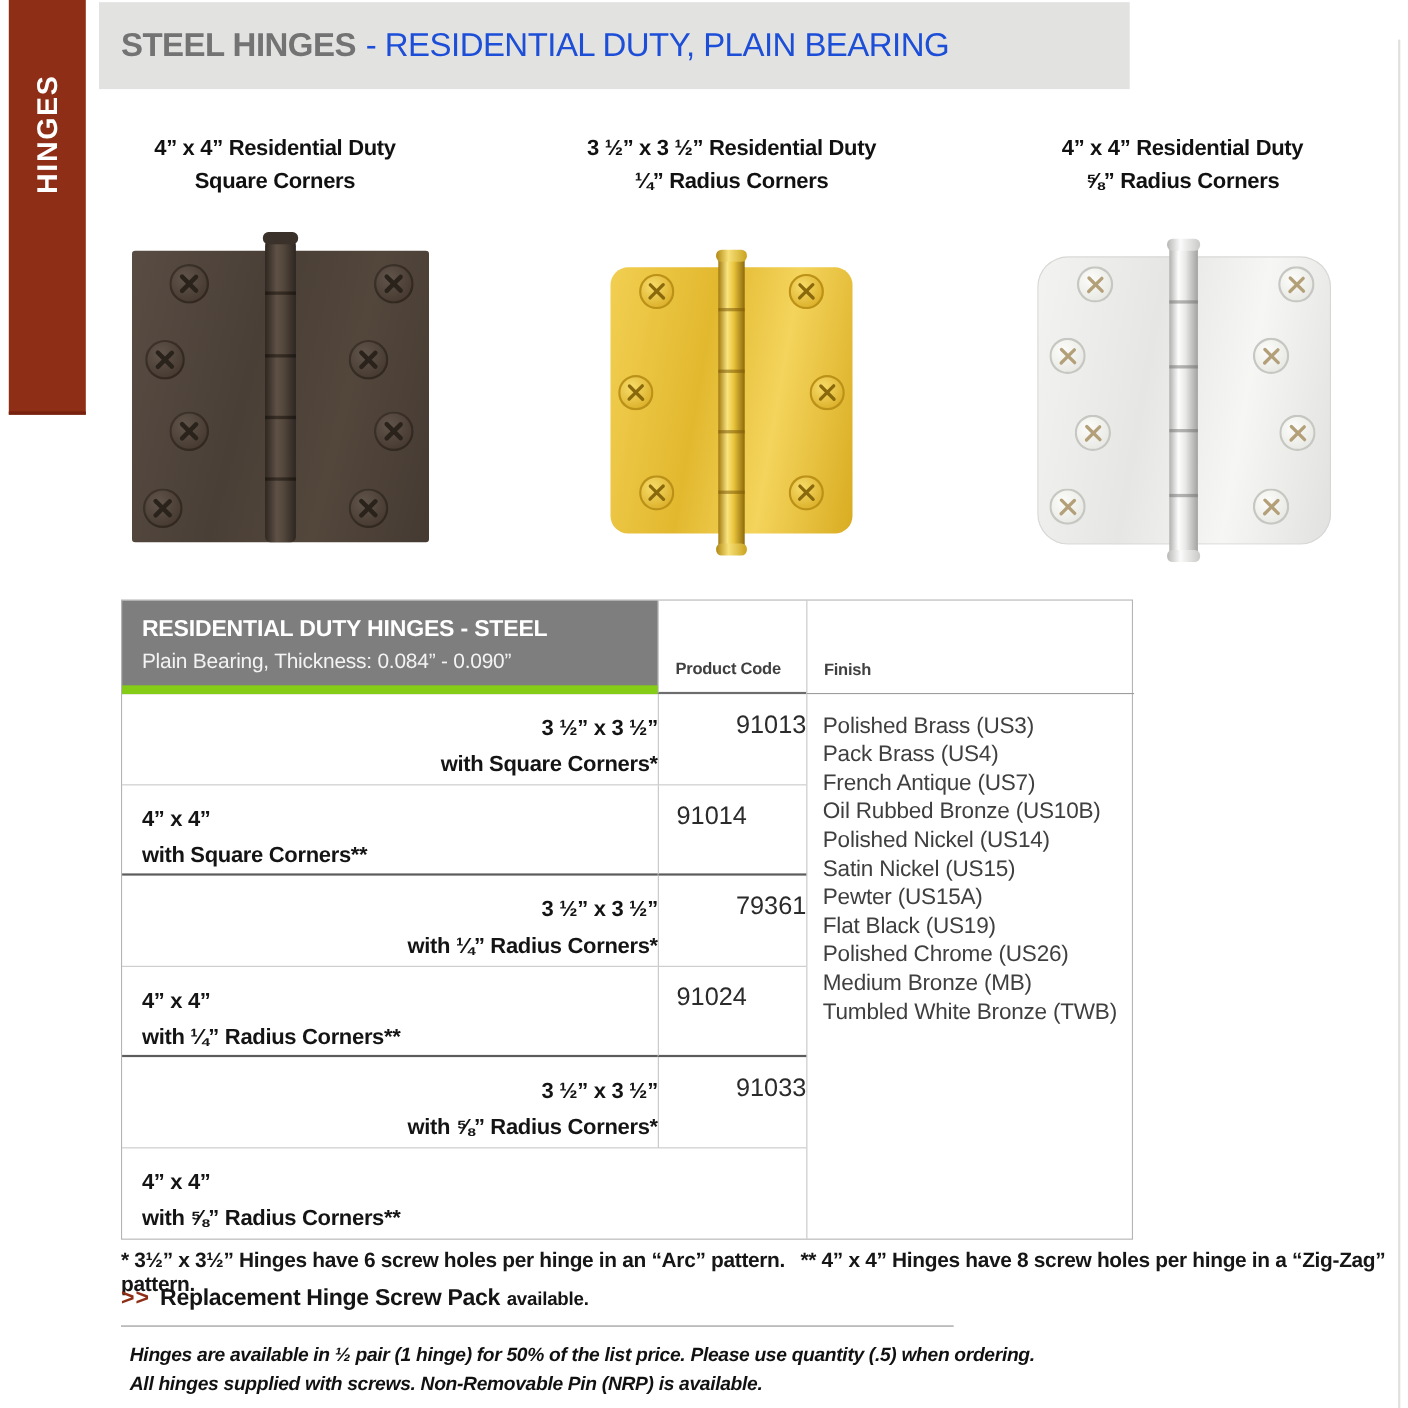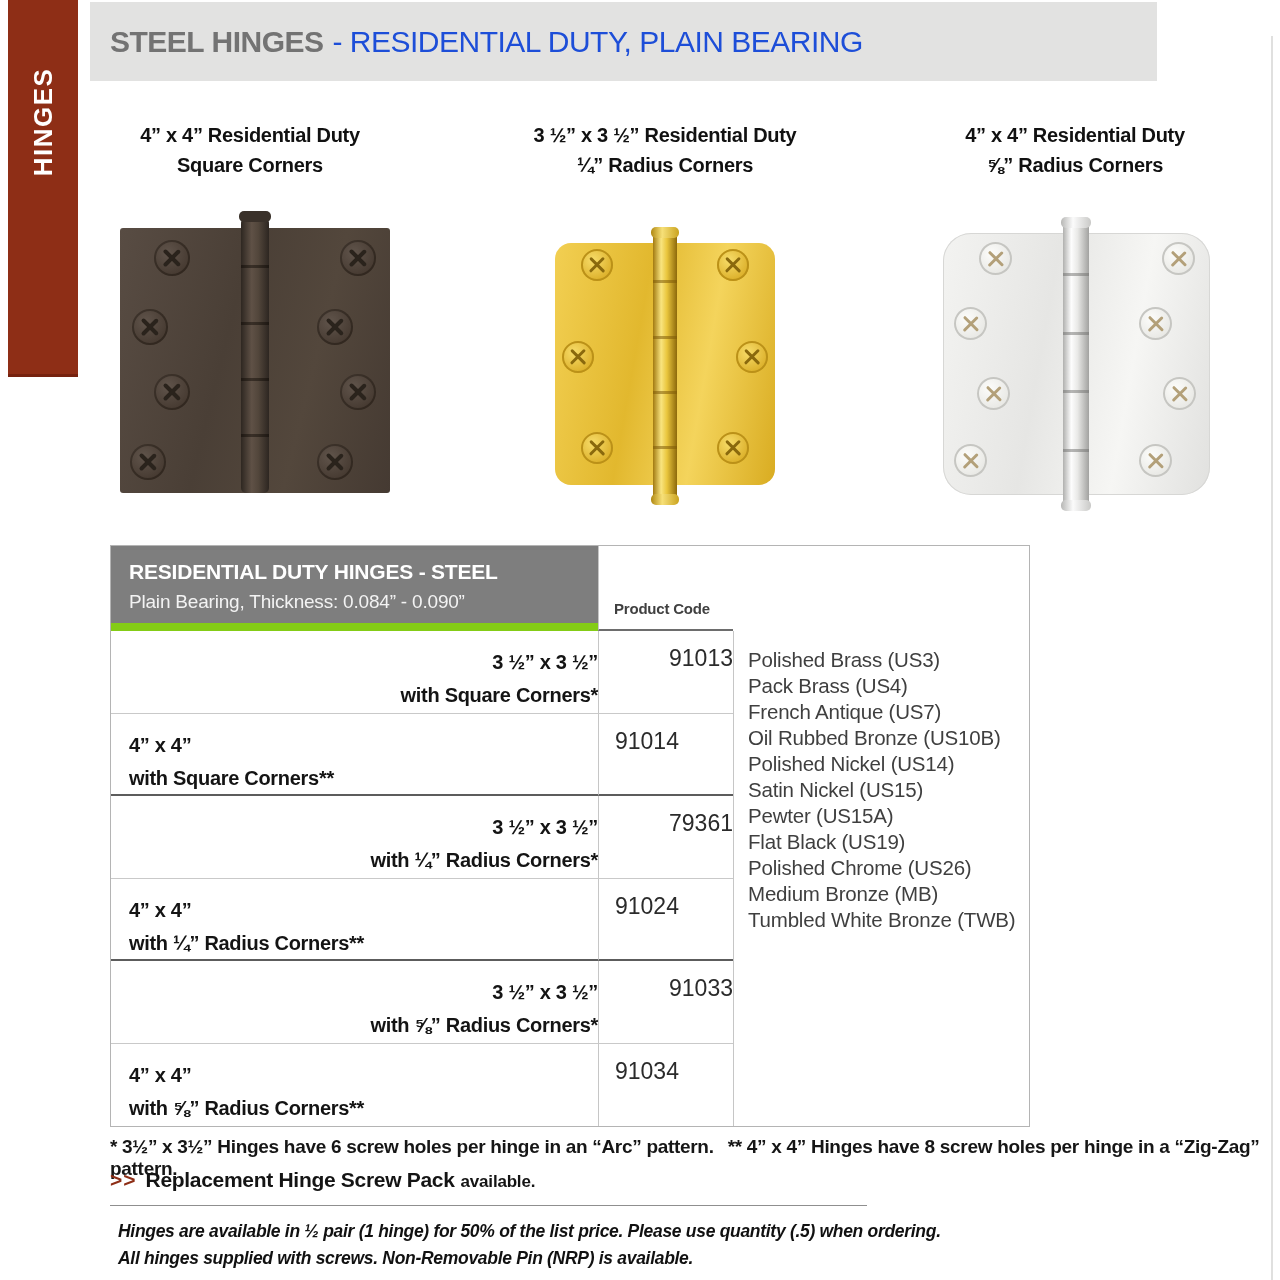--- a/index.html
+++ b/index.html
@@ -8,21 +8,21 @@
   .page{position:absolute;inset:0;background:#fff;}
 
   
   .sidebar-tab{position:absolute;left:8px;top:0;width:70px;height:374px;
                background:#8E2E16;border-bottom:3px solid #76220f;}
   .sidebar-label{position:absolute;left:50%;top:122px;
                  transform:translate(-50%,-50%) rotate(-90deg);
                  color:#fff;font-weight:700;font-size:26px;letter-spacing:1.5px;white-space:nowrap;}
 
   
-  .header-band{position:absolute;left:90px;top:2px;width:1067px;height:79px;
+  .header-band{position:absolute;left:90px;top:2px;width:937px;height:79px;
                background:#E2E2E1;display:flex;align-items:center;padding-left:20px;box-sizing:border-box;}
   .t-bold{font-weight:700;font-size:30px;color:#737373;letter-spacing:-0.5px;margin-right:9px;}
   .t-rest{font-weight:400;font-size:30px;color:#1d4ed8;letter-spacing:-0.5px;}
 
   
   .caption{position:absolute;top:120px;text-align:center;font-weight:700;font-size:20px;
            line-height:30px;color:#111;letter-spacing:-0.3px;}
   .cap1{left:105px;width:290px;}
   .cap2{left:525px;width:280px;}
   .cap3{left:930px;width:290px;}
@@ -213,20 +213,21 @@
       <i class="cap-bot"></i>
     </div>
   </div>
 
   <div class="spec-table" id="spec-table">
     <div class="th-main">
       <div class="tt">RESIDENTIAL DUTY HINGES - STEEL</div>
       <div class="ts">Plain Bearing, Thickness: 0.084” - 0.090”</div>
     </div>
     <div class="th col-code">Product Code</div>
+    <div class="th col-finish">Finish</div>
     <div class="finish-cell" id="finish-cell">
         <div class="fin">Polished Brass (US3)</div>
         <div class="fin">Pack Brass (US4)</div>
         <div class="fin">French Antique (US7)</div>
         <div class="fin">Oil Rubbed Bronze (US10B)</div>
         <div class="fin">Polished Nickel (US14)</div>
         <div class="fin">Satin Nickel (US15)</div>
         <div class="fin">Pewter (US15A)</div>
         <div class="fin">Flat Black (US19)</div>
         <div class="fin">Polished Chrome (US26)</div>
@@ -255,21 +256,20 @@
       <div class="cell code bk" style="grid-area: 5 / 2;">91024</div>
       <div class="cell desc bt" style="grid-area: 6 / 1;">
         <div>3 ½” x 3 ½”</div>
         <div>with ⅝” Radius Corners*</div>
       </div>
       <div class="cell code bt" style="grid-area: 6 / 2;">91033</div>
       <div class="cell desc bn" style="grid-area: 7 / 1;">
         <div>4” x 4”</div>
         <div>with ⅝” Radius Corners**</div>
       </div>
-      <div class="cell code bn" style="grid-area: 7 / 2;">91034</div>
     </div>
 
   <div class="fn1">
     <span>* 3½” x 3½” Hinges have 6 screw holes per hinge in an “Arc” pattern.</span><span class="gap"></span><span>** 4” x 4” Hinges have 8 screw holes per hinge in a “Zig-Zag” pattern.</span>
   </div>
 
   <div class="fn2">
     <span class="arrows">&gt;&gt;</span><span class="sp-bold">Replacement Hinge Screw Pack</span><span class="sp-small">available.</span>
   </div>
 

